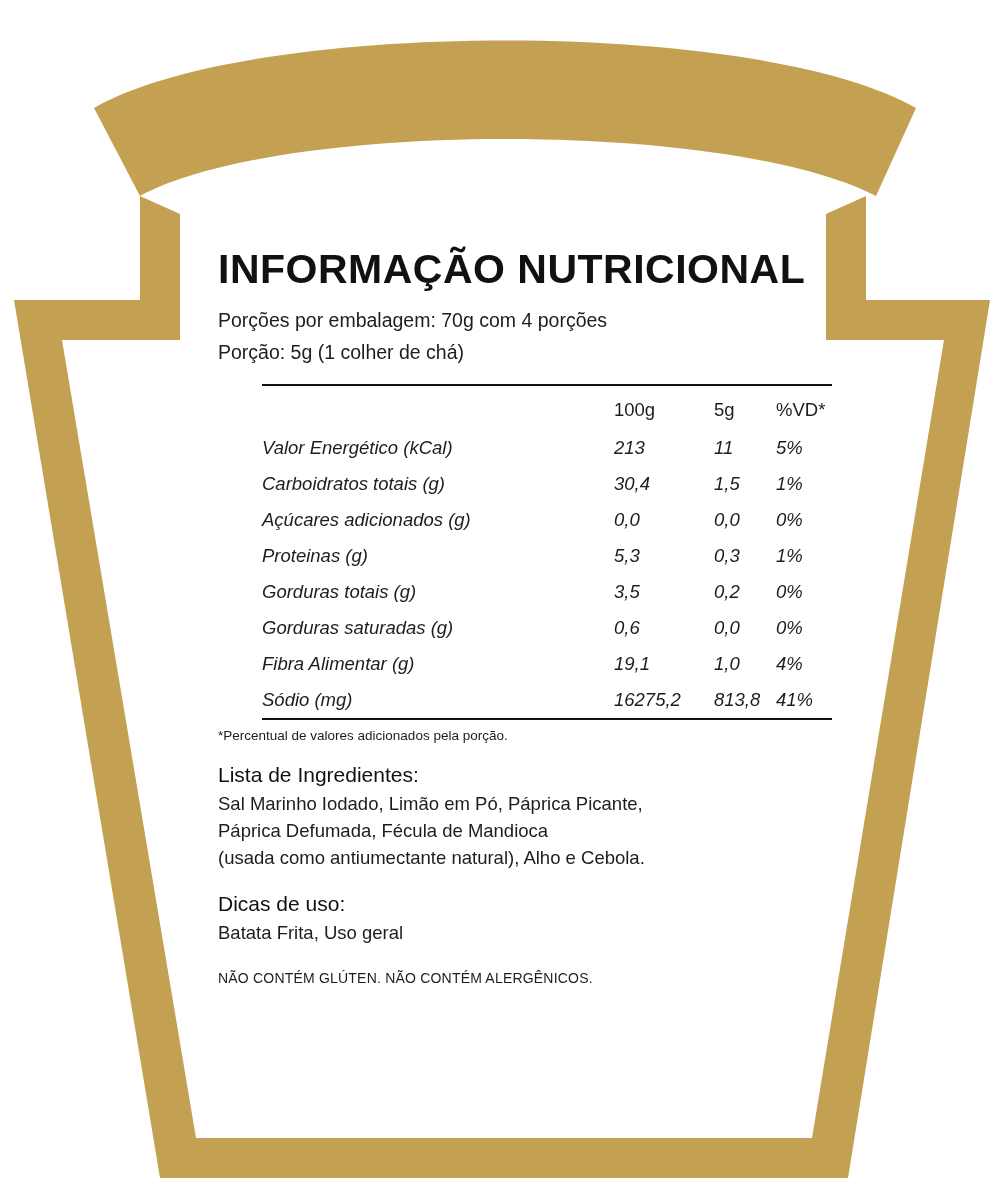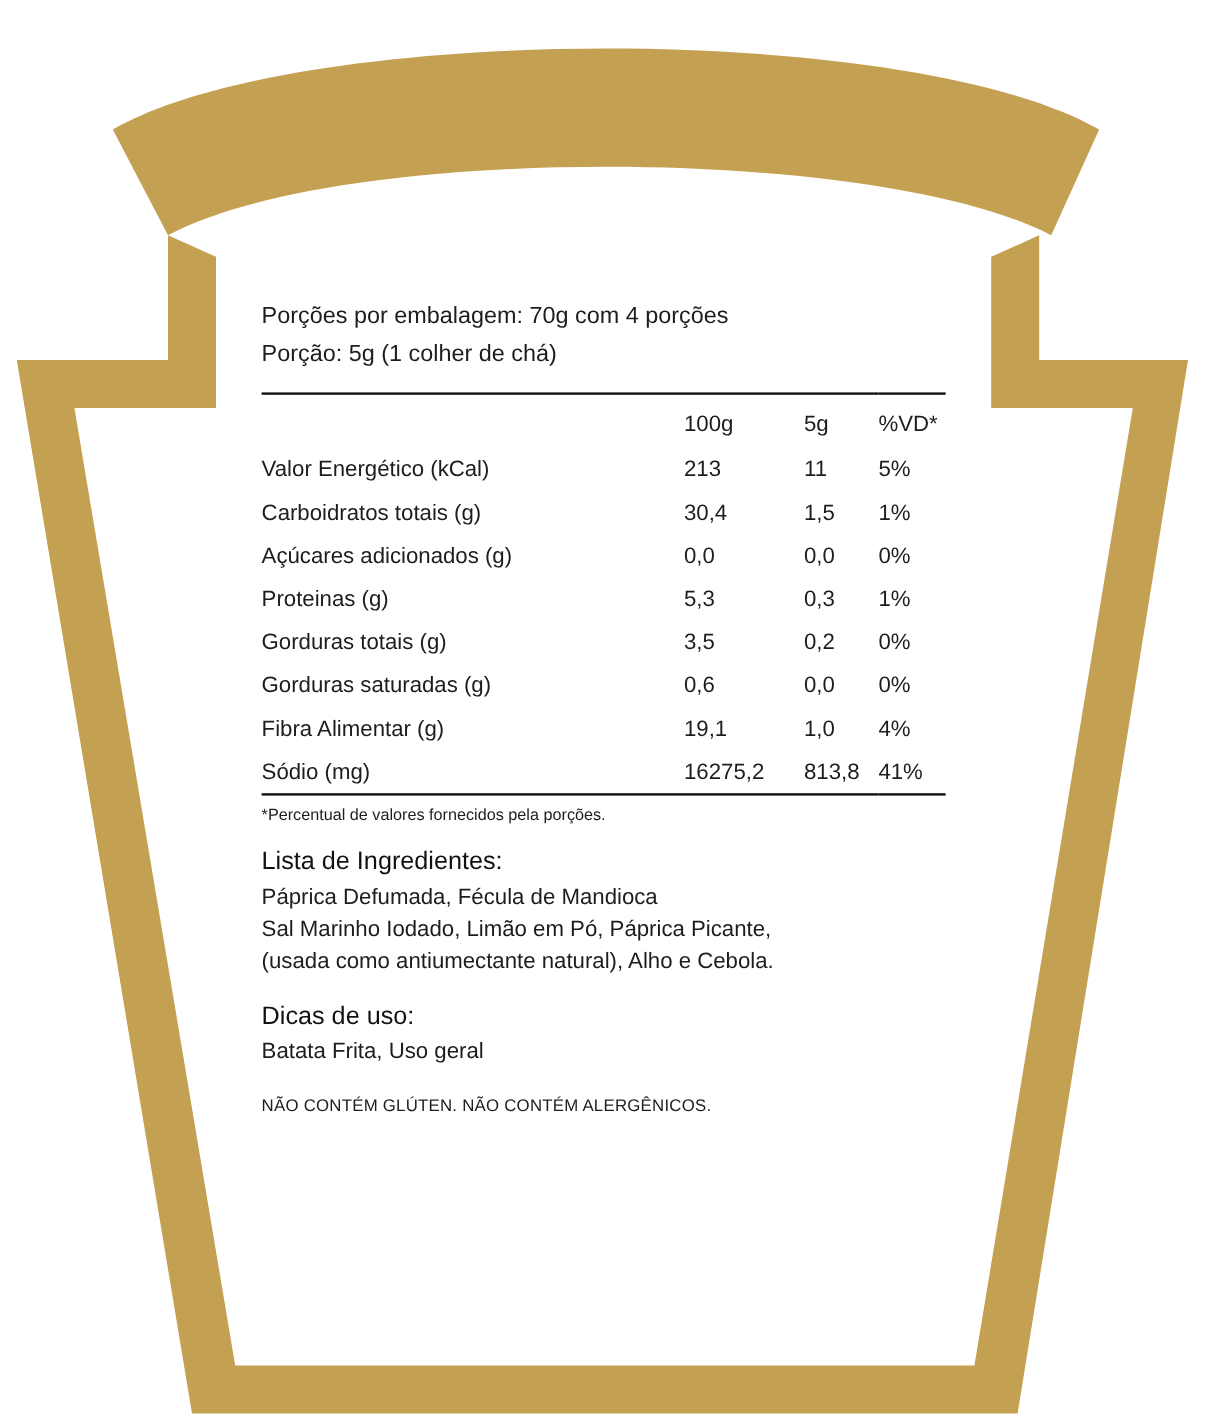--- a/index.html
+++ b/index.html
@@ -46,38 +46,40 @@
     line-height: 1.62;
     color: #1d1d1d;
     white-space: nowrap;
   }
 
   table.nutri {
     margin-top: 16px;
     border-collapse: collapse;
     width: 570px;
     table-layout: fixed;
+    margin-left: 44px;
   }
   table.nutri td, table.nutri th {
     padding: 0;
     text-align: left;
     font-weight: 400;
     vertical-align: baseline;
   }
   table.nutri thead th {
     font-size: 18.5px;
     padding-top: 13px;
     padding-bottom: 9px;
     color: #1d1d1d;
   }
   table.nutri tbody td {
     font-size: 18.5px;
     padding-top: 7.0px;
     padding-bottom: 7.0px;
     color: #1d1d1d;
+    font-style: italic;
   }
   .col-name   { width: 352px; }
   .col-100g   { width: 100px; }
   .col-5g     { width: 62px;  }
   .col-vd     { width: 56px;  }
 
   .rule-top {
     border-top: 2.5px solid #111;
   }
   .rule-bottom {
@@ -132,20 +134,21 @@
            L 812 1138
            L 196 1138
            L 62 340
            L 180 340
            L 180 214
            Z" fill="#C4A053"></path>
 </svg>
 
 <div class="content">
 
+  <h1 class="title">INFORMAÇÃO NUTRICIONAL</h1>
 
   <div class="subline">Porções por embalagem: 70g com 4 porções</div>
   <div class="subline">Porção: 5g (1 colher de chá)</div>
 
   <table class="nutri">
     <colgroup>
       <col class="col-name">
         <col class="col-100g">
         <col class="col-5g">
         <col class="col-vd">
@@ -203,26 +206,26 @@
       </tr>
       <tr class="rule-bottom">
         <td>Sódio (mg)</td>
         <td>16275,2</td>
         <td>813,8</td>
         <td>41%</td>
       </tr>
     </tbody>
   </table>
 
-  <div class="footnote">*Percentual de valores fornecidos pela porções.</div>
+  <div class="footnote">*Percentual de valores adicionados pela porção.</div>
 
   <div class="sec-head">Lista de Ingredientes:</div>
   <div class="sec-body">
+    <div>Sal Marinho Iodado, Limão em Pó, Páprica Picante,</div>
     <div>Páprica Defumada, Fécula de Mandioca</div>
-    <div>Sal Marinho Iodado, Limão em Pó, Páprica Picante,</div>
     <div>(usada como antiumectante natural), Alho e Cebola.</div>
   </div>
 
   <div class="sec-head">Dicas de uso:</div>
   <div class="sec-body">Batata Frita, Uso geral</div>
 
   <div class="notice">NÃO CONTÉM GLÚTEN. NÃO CONTÉM ALERGÊNICOS.</div>
 
 </div>
 

